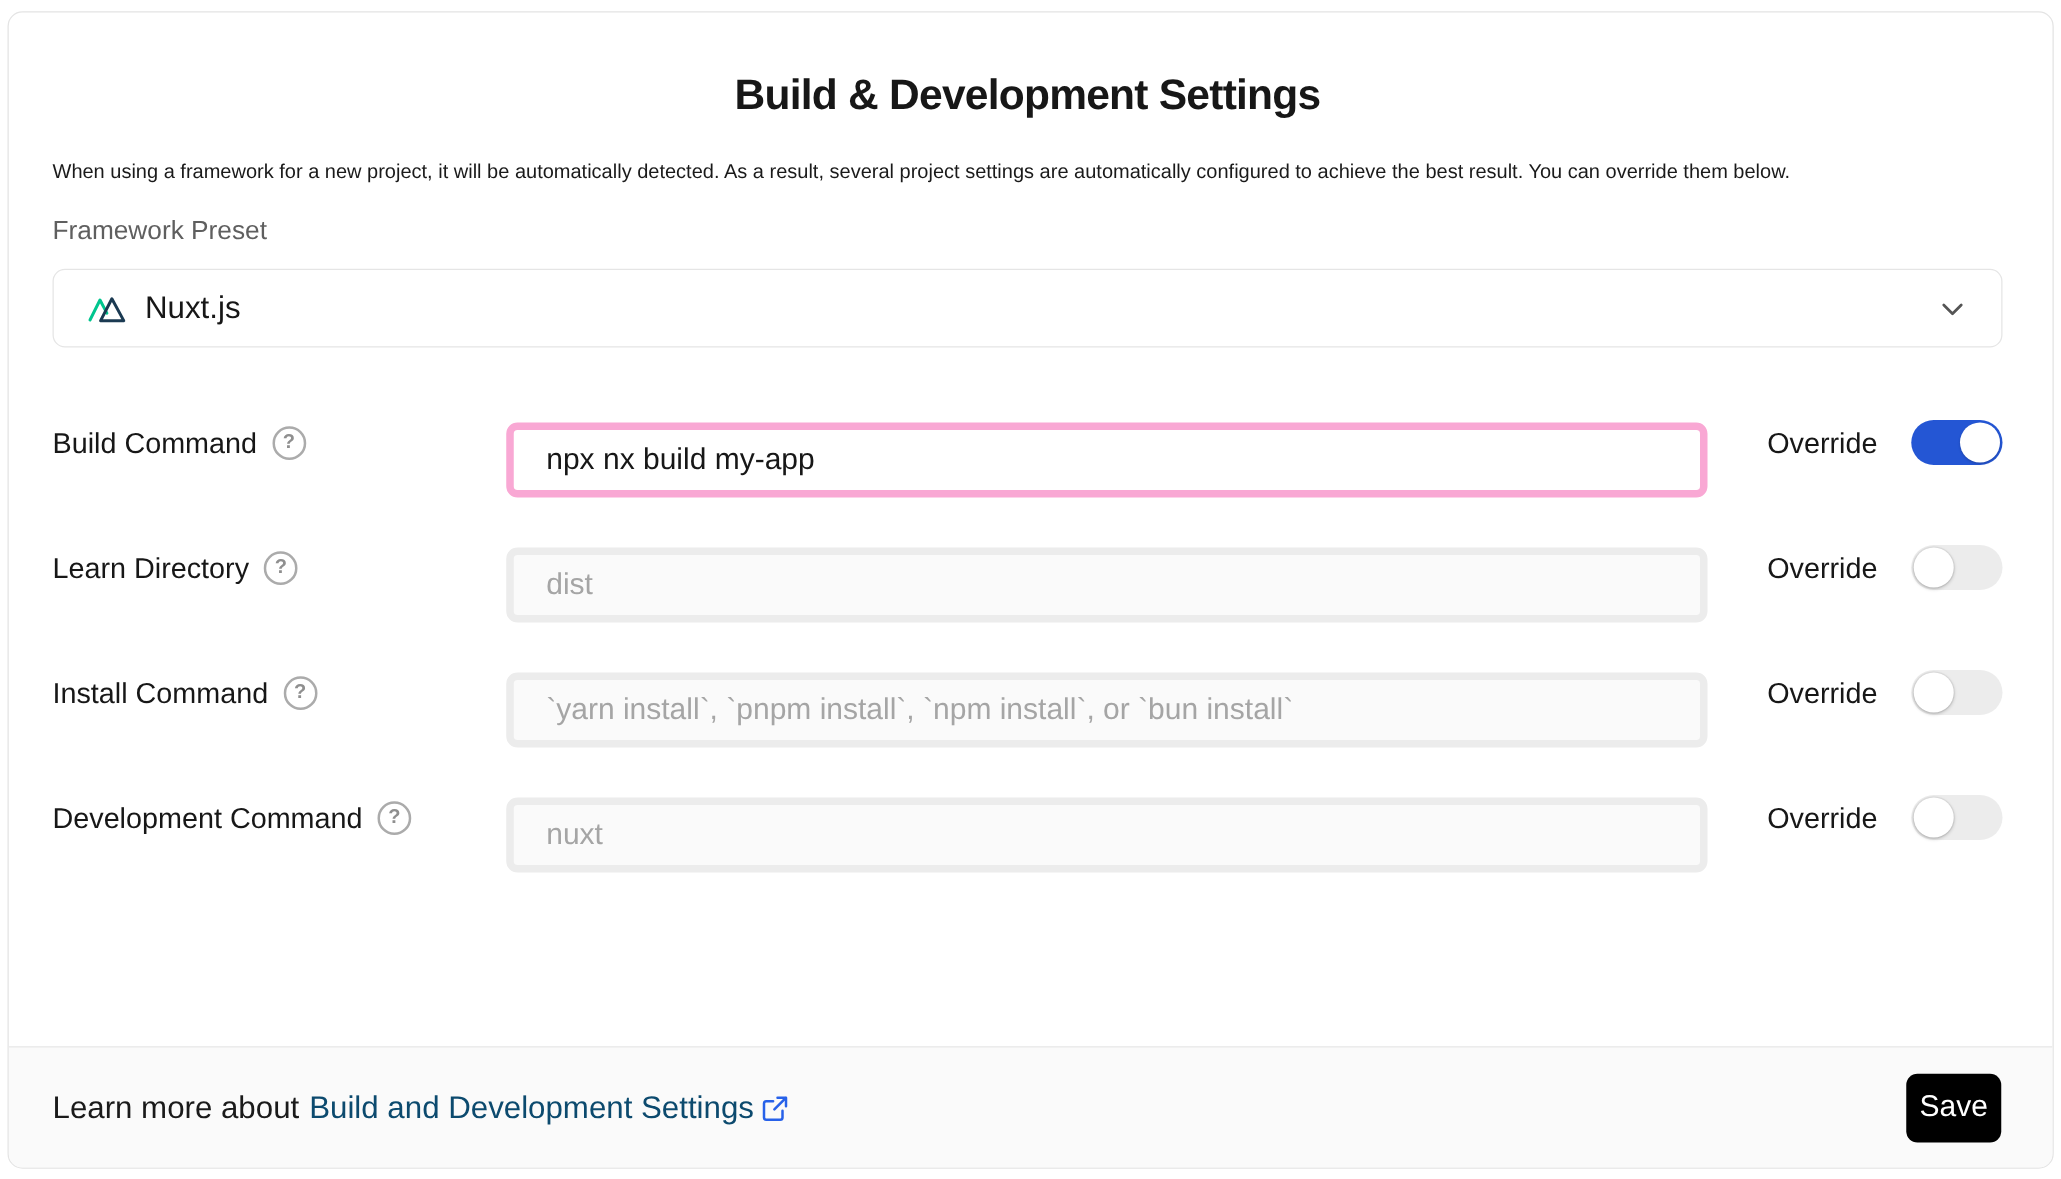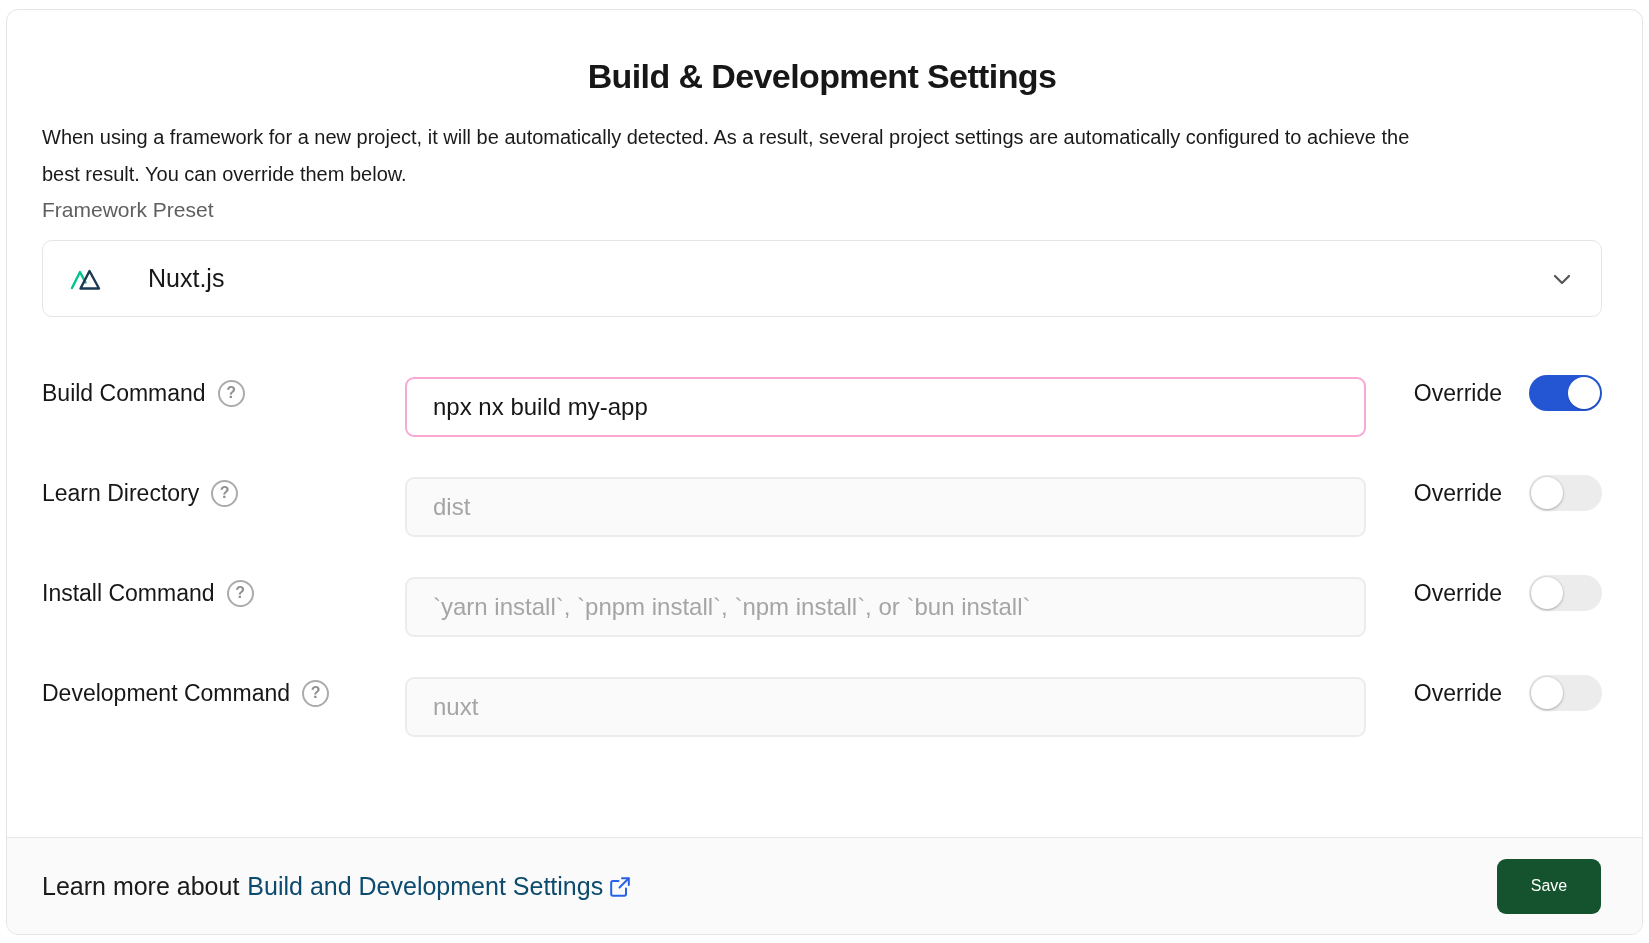--- a/index.html
+++ b/index.html
@@ -27,43 +27,42 @@
   .page-title {
     font-size: 34px;
     font-weight: 700;
     letter-spacing: -0.6px;
     margin-top: 18px;
     color: #171717;
     text-align: center;
   }
   .description {
     margin-top: 23px;
-    font-size: 20px;
+    font-size: 16px;
     line-height: 37px;
     max-width: 1405px;
     color: #1a1a1a;
   }
   .preset-label {
-    margin-top: 5px;
+    margin-top: 17px;
     font-size: 21px;
     color: #5f5f5f;
   }
   .preset-select {
     margin-top: 18px;
-    height: 77px;
+    height: 63px;
     width: 100%;
     max-width: 1561px;
     border: 1px solid #e5e5e5;
     border-radius: 10px;
     background: #ffffff;
     display: flex;
     align-items: center;
     padding: 0 24px 0 26px;
     cursor: pointer;
-    gap: 32px;
   }
   .preset-select .nuxt-icon { flex: 0 0 auto; display: flex; }
   .preset-value {
     margin-left: 11px;
     font-size: 25px;
     color: #171717;
     flex: 1;
   }
   .chevron { display: flex; flex: 0 0 auto; }
 
@@ -95,21 +94,21 @@
     font-weight: 700;
     display: flex;
     align-items: center;
     justify-content: center;
     flex: 0 0 auto;
     cursor: default;
   }
   .row-input {
     flex: 1;
     height: 60px;
-    border: 2px solid #f9a8d4;
+    border: 6px solid #f9a8d4;
     border-radius: 9px;
     background: #ffffff;
     font-family: "Liberation Sans", sans-serif;
     font-size: 24px;
     color: #171717;
     padding: 0 26px;
     outline: none;
     margin-top: 27px;
   }
   .row-input::placeholder { color: #a5a5a5; opacity: 1; }
@@ -172,27 +171,27 @@
   .learn-more a {
     color: #0c4a6e;
     text-decoration: none;
     display: flex;
     align-items: center;
     gap: 5px;
     cursor: pointer;
   }
   .ext-icon { display: flex; margin-top: 2px; }
   .save-button {
-    width: 104px; height: 55px;
-    background: #14532d;
+    width: 76px; height: 55px;
+    background: #000000;
     color: #ffffff;
     border: none;
     border-radius: 9px;
     font-family: "Liberation Sans", sans-serif;
-    font-size: 16px;
+    font-size: 24px;
     font-weight: 500;
     cursor: pointer;
   }
 </style>
 </head>
 <body>
 
 <div class="card">
   <div class="card-main">
 

